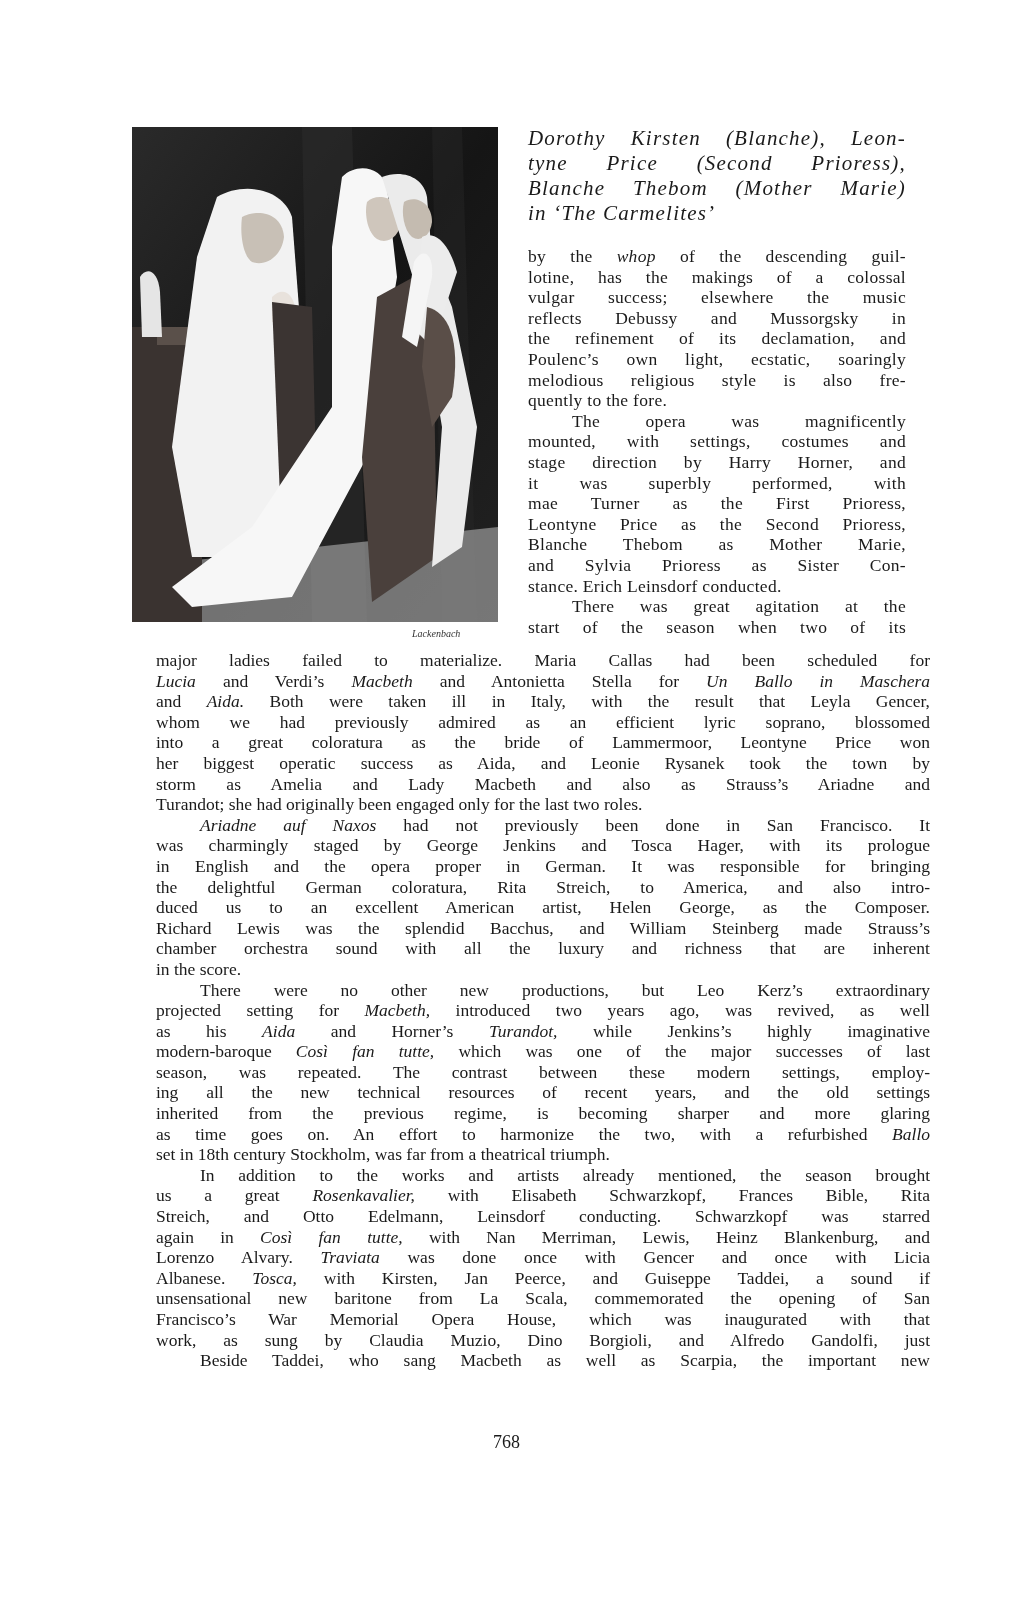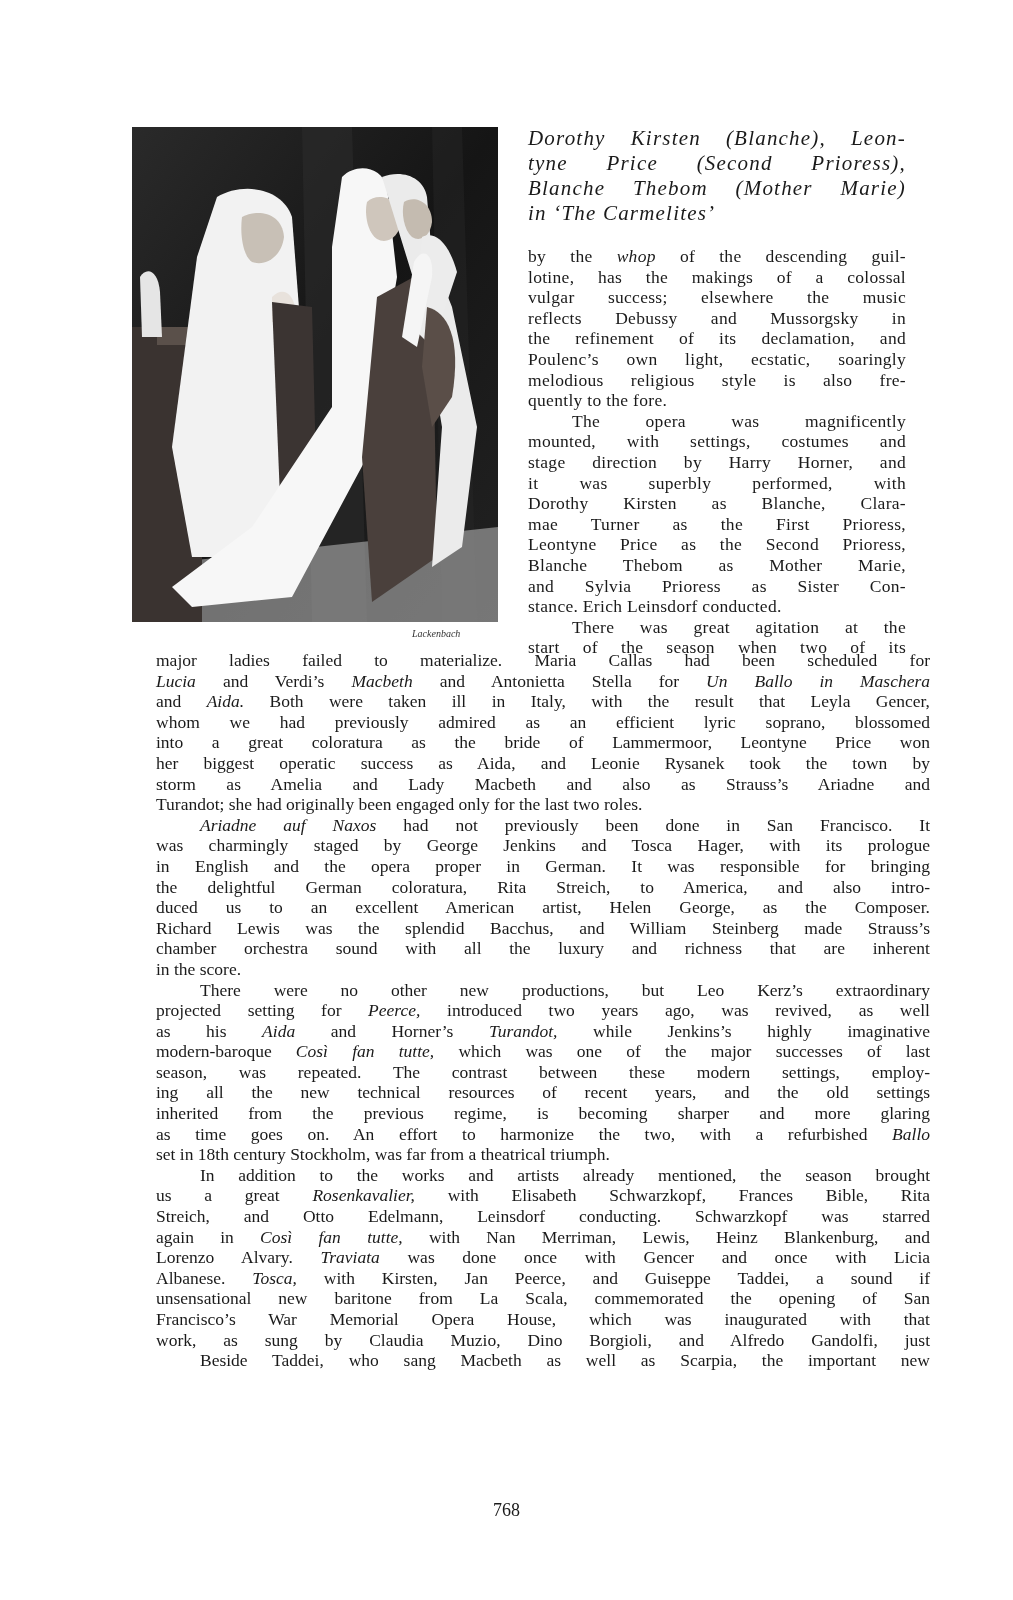--- a/index.html
+++ b/index.html
@@ -41,21 +41,21 @@
       position: absolute; left: 132px; top: 650px; width: 774px;
       font-size: 17.5px; line-height: 20.6px; text-align: justify; margin-left: 24px;
     }
 
     .line { display: block; text-align: justify; text-align-last: justify; white-space: nowrap; }
     .line.last { text-align-last: left; }
     .line.ind { padding-left: 44px; }
     i { font-style: italic; }
 
     .page-number {
-      position: absolute; left: 0; width: 1013px; top: 1500px;
+      position: absolute; left: 0; width: 1013px; top: 1432px;
       text-align: center; font-size: 18px;
     }
   </style>
 </head>
 <body>
 
 <div class="page">
 
   <div class="photo" title="Three nuns kneeling in prayer in white habits on stage">
     <svg viewBox="0 0 366 495" preserveAspectRatio="none">
@@ -110,21 +110,20 @@
     <span class="line">vulgar success; elsewhere the music</span>
     <span class="line">reflects Debussy and Mussorgsky in</span>
     <span class="line">the refinement of its declamation, and</span>
     <span class="line">Poulenc’s own light, ecstatic, soaringly</span>
     <span class="line">melodious religious style is also fre-</span>
     <span class="line last">quently to the fore.</span>
     <span class="line ind">The opera was magnificently</span>
     <span class="line">mounted, with settings, costumes and</span>
     <span class="line">stage direction by Harry Horner, and</span>
     <span class="line">it was superbly performed, with</span>
-    <span class="line">Dorothy Kirsten as Blanche, Clara-</span>
     <span class="line">mae Turner as the First Prioress,</span>
     <span class="line">Leontyne Price as the Second Prioress,</span>
     <span class="line">Blanche Thebom as Mother Marie,</span>
     <span class="line">and Sylvia Prioress as Sister Con-</span>
     <span class="line last">stance. Erich Leinsdorf conducted.</span>
     <span class="line ind">There was great agitation at the</span>
     <span class="line">start of the season when two of its</span>
   </div>
 
   <div class="full-text">
@@ -138,21 +137,21 @@
     <span class="line last">Turandot; she had originally been engaged only for the last two roles.</span>
     <span class="line ind"><i>Ariadne auf Naxos</i> had not previously been done in San Francisco. It</span>
     <span class="line">was charmingly staged by George Jenkins and Tosca Hager, with its prologue</span>
     <span class="line">in English and the opera proper in German. It was responsible for bringing</span>
     <span class="line">the delightful German coloratura, Rita Streich, to America, and also intro-</span>
     <span class="line">duced us to an excellent American artist, Helen George, as the Composer.</span>
     <span class="line">Richard Lewis was the splendid Bacchus, and William Steinberg made Strauss’s</span>
     <span class="line">chamber orchestra sound with all the luxury and richness that are inherent</span>
     <span class="line last">in the score.</span>
     <span class="line ind">There were no other new productions, but Leo Kerz’s extraordinary</span>
-    <span class="line">projected setting for <i>Peerce,</i> introduced two years ago, was revived, as well</span>
+    <span class="line">projected setting for <i>Macbeth,</i> introduced two years ago, was revived, as well</span>
     <span class="line">as his <i>Aida</i> and Horner’s <i>Turandot,</i> while Jenkins’s highly imaginative</span>
     <span class="line">modern-baroque <i>Così fan tutte,</i> which was one of the major successes of last</span>
     <span class="line">season, was repeated. The contrast between these modern settings, employ-</span>
     <span class="line">ing all the new technical resources of recent years, and the old settings</span>
     <span class="line">inherited from the previous regime, is becoming sharper and more glaring</span>
     <span class="line">as time goes on. An effort to harmonize the two, with a refurbished <i>Ballo</i></span>
     <span class="line last">set in 18th century Stockholm, was far from a theatrical triumph.</span>
     <span class="line ind">In addition to the works and artists already mentioned, the season brought</span>
     <span class="line">us a great <i>Rosenkavalier,</i> with Elisabeth Schwarzkopf, Frances Bible, Rita</span>
     <span class="line">Streich, and Otto Edelmann, Leinsdorf conducting. Schwarzkopf was starred</span>

